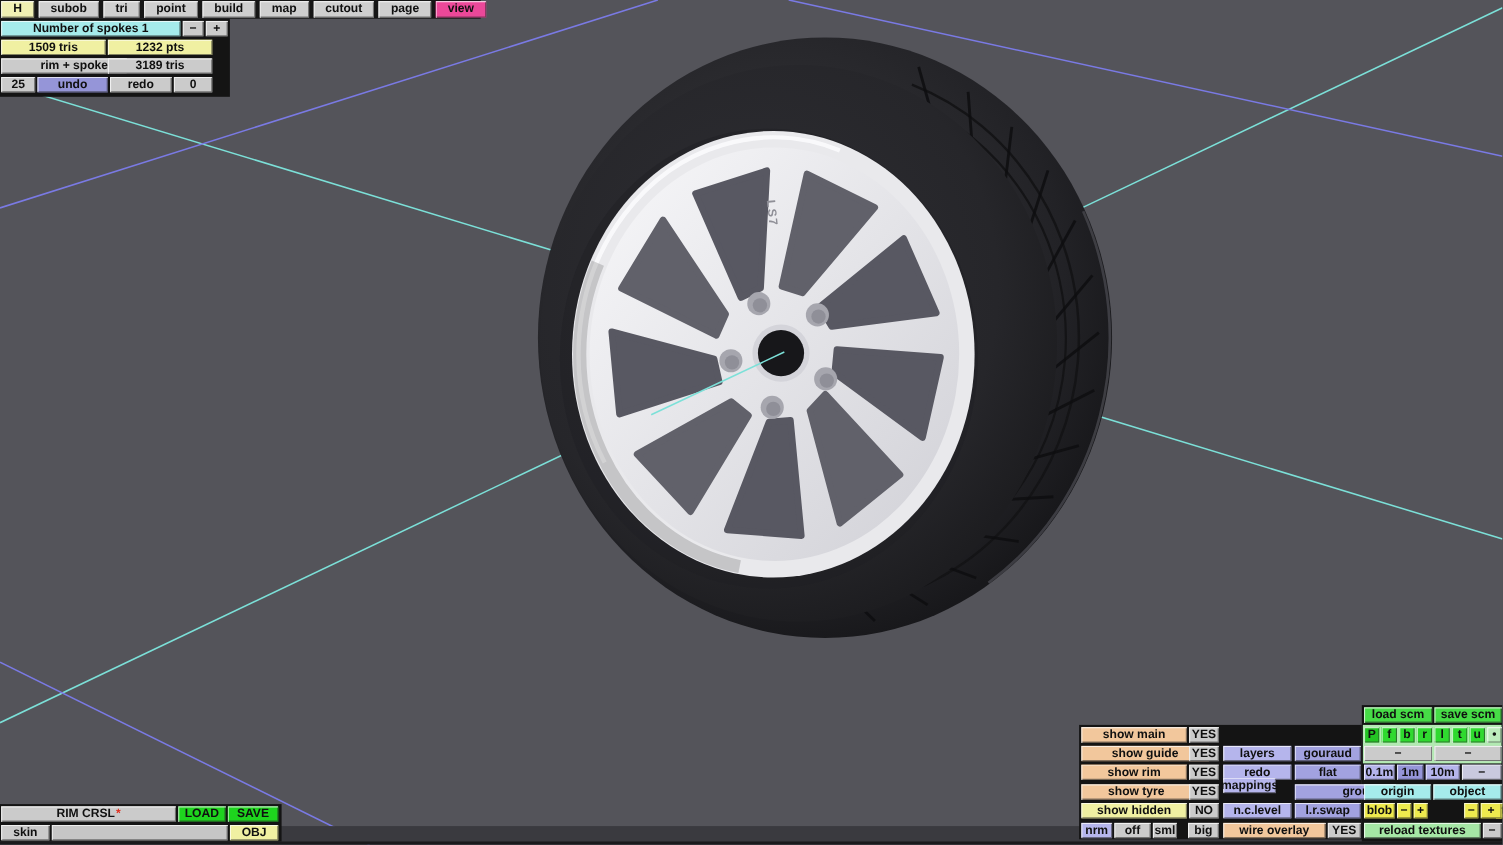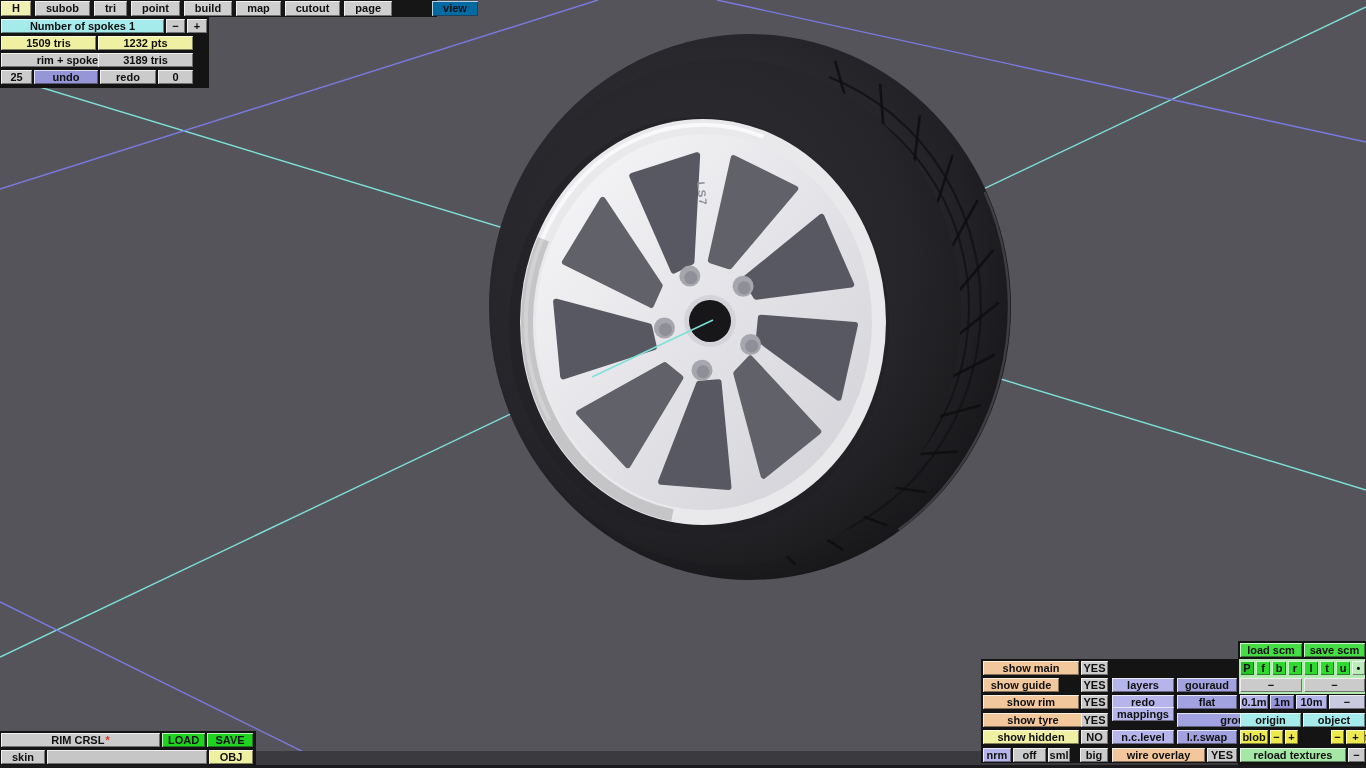--- a/index.html
+++ b/index.html
@@ -25,21 +25,21 @@
   .c-greensel{background:#24c424;}
   .c-greenpale{background:#bcecbc;}
   .c-greenpale2{background:#a5e7a5;}
   .greenzone{position:absolute;background:#b2eab2;}
   #tabbar{position:absolute;left:0;top:0;width:437px;height:17px;background:#161616;}
   #tabs{position:absolute;left:1px;top:1px;display:flex;gap:4px;}
   .tab{height:15px;display:flex;align-items:center;justify-content:center;padding:0 11px;
        font:bold 11px/1 "Liberation Sans",sans-serif;color:#101010;background:#cfcfcf;
        box-shadow:inset 1px 1px 0 rgba(255,255,255,.7), inset -1px -1px 0 rgba(40,40,40,.55);}
   .tab.h{background:#f0f0b4;}
-  .tab.active{background:#0369a1;margin-left:36px;}
+  .tab.active{background:#ec4899;}
   .star{color:#e03020;margin-left:1px;}
   #bstrip{position:absolute;left:0;top:751px;width:1366px;height:17px;background:#3a3a3f;}
   #bstrip2{position:absolute;left:0;top:765px;width:1366px;height:3px;background:#1a1a1c;}
   svg{position:absolute;left:0;top:0;}
 </style>
 </head>
 <body>
 
 <div id="screen">
 
@@ -194,39 +194,39 @@
   <div class="cell c-gray" style="left:1081px;top:661px;width:27px;">YES</div>
   <div class="cell c-greensel" style="left:1240px;top:661px;width:14px;">P</div>
   <div class="cell c-green3" style="left:1256px;top:661px;width:14px;">f</div>
   <div class="cell c-green3" style="left:1272px;top:661px;width:14px;">b</div>
   <div class="cell c-green3" style="left:1288px;top:661px;width:14px;">r</div>
   <div class="cell c-green3" style="left:1304px;top:661px;width:14px;">l</div>
   <div class="cell c-green3" style="left:1320px;top:661px;width:14px;">t</div>
   <div class="cell c-green3" style="left:1336px;top:661px;width:14px;">u</div>
   <div class="cell c-greenpale" style="left:1352px;top:661px;width:13px;">•</div>
 
-  <div class="cell c-peach" style="left:983px;top:678px;width:76px;">show guide</div>
+  <div class="cell c-peach" style="left:983px;top:678px;width:116px;">show guide</div>
   <div class="cell c-gray" style="left:1081px;top:678px;width:27px;">YES</div>
   <div class="cell c-lav" style="left:1112px;top:678px;width:62px;">layers</div>
   <div class="cell c-lavd" style="left:1177px;top:678px;width:60px;">gouraud</div>
   <div class="cell c-gray" style="left:1240px;top:678px;width:62px;">−</div>
   <div class="cell c-gray" style="left:1304px;top:678px;width:61px;">−</div>
 
   <div class="cell c-peach" style="left:983px;top:695px;width:96px;">show rim</div>
   <div class="cell c-gray" style="left:1081px;top:695px;width:27px;">YES</div>
   <div class="cell c-lav" style="left:1112px;top:695px;width:62px;">redo</div>
   <div class="cell c-lavd" style="left:1177px;top:695px;width:60px;">flat</div>
   <div class="cell c-lav" style="left:1240px;top:695px;width:28px;">0.1m</div>
   <div class="cell c-lavsel" style="left:1270px;top:695px;width:24px;">1m</div>
   <div class="cell c-lav" style="left:1296px;top:695px;width:31px;">10m</div>
   <div class="cell c-lavpale" style="left:1329px;top:695px;width:36px;">−</div>
 
   <div class="cell c-peach" style="left:983px;top:713px;width:100px;">show tyre</div>
   <div class="cell c-gray" style="left:1081px;top:713px;width:27px;">YES</div>
-  <div class="cell c-lav" style="left:1112px;top:707px;width:62px;">mappings</div>
+  <div class="cell c-lav" style="left:1112px;top:707px;width:48px;">mappings</div>
   <div class="cell c-lavd" style="left:1177px;top:713px;width:60px;padding-left:32px;">groups</div>
   <div class="cell c-cyan" style="left:1240px;top:713px;width:61px;">origin</div>
   <div class="cell c-cyan" style="left:1303px;top:713px;width:62px;text-align:center;">object</div>
 
   <div class="cell c-ypale" style="left:983px;top:730px;width:96px;">show hidden</div>
   <div class="cell c-gray" style="left:1081px;top:730px;width:27px;">NO</div>
   <div class="cell c-lav" style="left:1112px;top:730px;width:62px;">n.c.level</div>
   <div class="cell c-lavd" style="left:1177px;top:730px;width:60px;">l.r.swap</div>
   <div class="cell c-ybright" style="left:1240px;top:730px;width:28px;">blob</div>
   <div class="cell c-ybright" style="left:1270px;top:730px;width:13px;">−</div>

